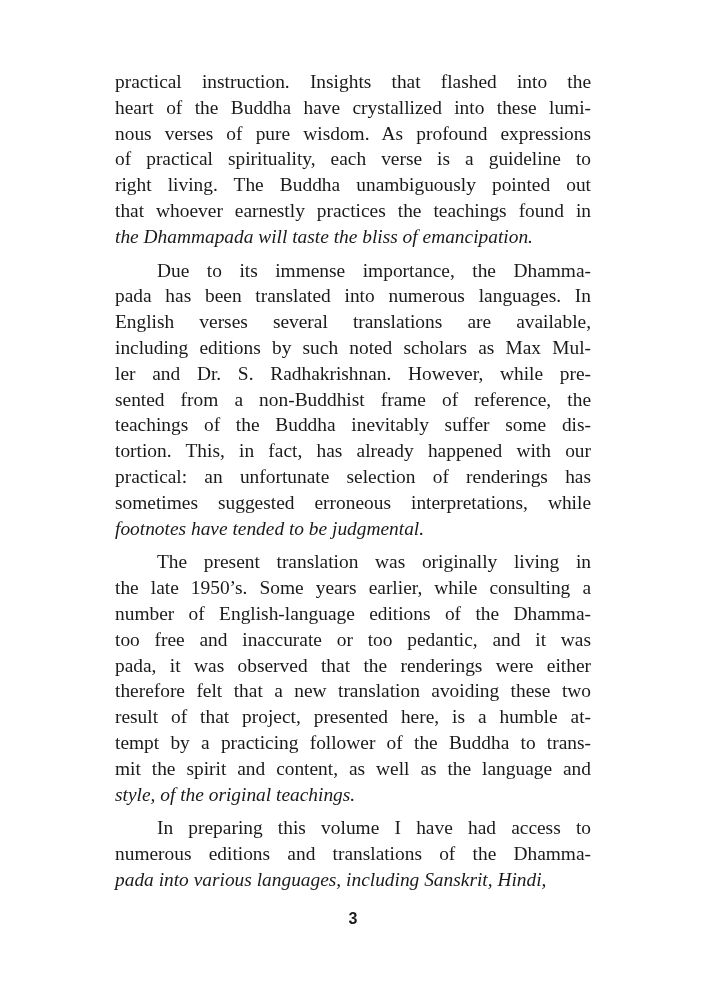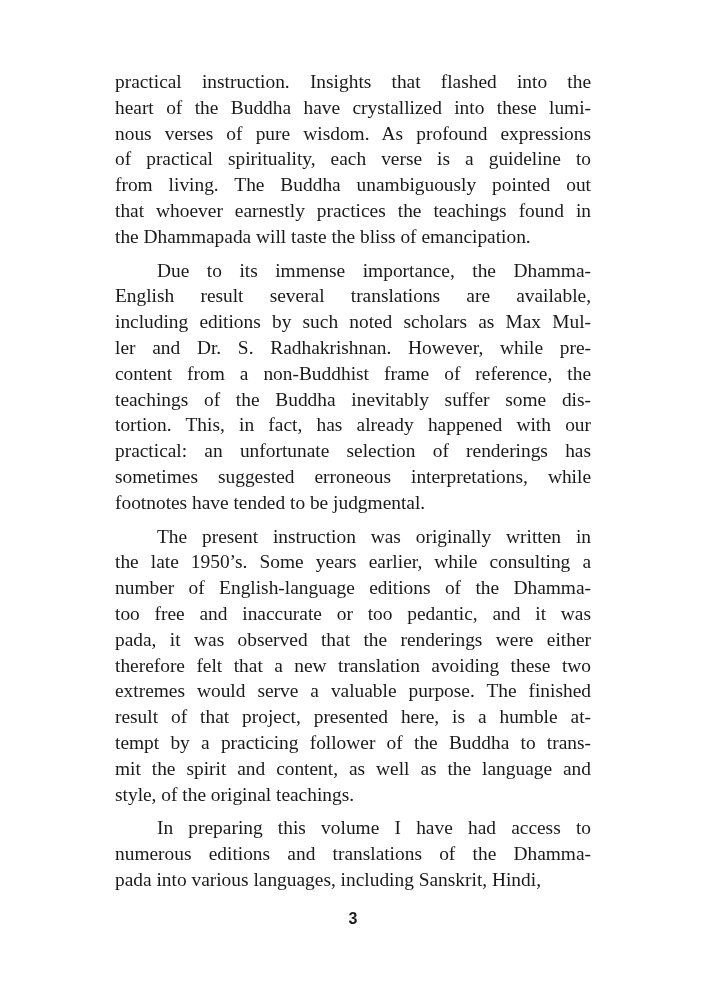--- a/index.html
+++ b/index.html
@@ -27,20 +27,21 @@
   }
   .para { margin: 0; }
   .para + .para { margin-top: 8px; }
   .line {
     text-align: justify;
     text-align-last: justify;
     white-space: normal;
   }
   .line-last {
     text-align-last: left;
+    font-style: italic;
   }
   .line-indent {
     text-indent: 42px;
   }
   .folio {
     position: absolute;
     left: 115px;
     top: 909px;
     width: 476px;
     text-align: center;
@@ -54,44 +55,44 @@
 </head>
 <body>
 
 <div class="page">
   <div class="text-block">
       <div class="para">
         <div class="line">practical instruction. Insights that flashed into the</div>
         <div class="line">heart of the Buddha have crystallized into these lumi-</div>
         <div class="line">nous verses of pure wisdom. As profound expressions</div>
         <div class="line">of practical spirituality, each verse is a guideline to</div>
-        <div class="line">from living. The Buddha unambiguously pointed out</div>
+        <div class="line">right living. The Buddha unambiguously pointed out</div>
         <div class="line">that whoever earnestly practices the teachings found in</div>
         <div class="line line-last">the Dhammapada will taste the bliss of emancipation.</div>
       </div>
       <div class="para">
         <div class="line line-indent">Due to its immense importance, the Dhamma-</div>
-        <div class="line">English result several translations are available,</div>
+        <div class="line">pada has been translated into numerous languages. In</div>
+        <div class="line">English verses several translations are available,</div>
         <div class="line">including editions by such noted scholars as Max Mul-</div>
         <div class="line">ler and Dr. S. Radhakrishnan. However, while pre-</div>
-        <div class="line">content from a non-Buddhist frame of reference, the</div>
+        <div class="line">sented from a non-Buddhist frame of reference, the</div>
         <div class="line">teachings of the Buddha inevitably suffer some dis-</div>
         <div class="line">tortion. This, in fact, has already happened with our</div>
         <div class="line">practical: an unfortunate selection of renderings has</div>
         <div class="line">sometimes suggested erroneous interpretations, while</div>
         <div class="line line-last">footnotes have tended to be judgmental.</div>
       </div>
       <div class="para">
-        <div class="line line-indent">The present instruction was originally written in</div>
+        <div class="line line-indent">The present translation was originally living in</div>
         <div class="line">the late 1950’s. Some years earlier, while consulting a</div>
         <div class="line">number of English-language editions of the Dhamma-</div>
         <div class="line">too free and inaccurate or too pedantic, and it was</div>
         <div class="line">pada, it was observed that the renderings were either</div>
         <div class="line">therefore felt that a new translation avoiding these two</div>
-        <div class="line">extremes would serve a valuable purpose. The finished</div>
         <div class="line">result of that project, presented here, is a humble at-</div>
         <div class="line">tempt by a practicing follower of the Buddha to trans-</div>
         <div class="line">mit the spirit and content, as well as the language and</div>
         <div class="line line-last">style, of the original teachings.</div>
       </div>
       <div class="para">
         <div class="line line-indent">In preparing this volume I have had access to</div>
         <div class="line">numerous editions and translations of the Dhamma-</div>
         <div class="line line-last">pada into various languages, including Sanskrit, Hindi,</div>
       </div>

